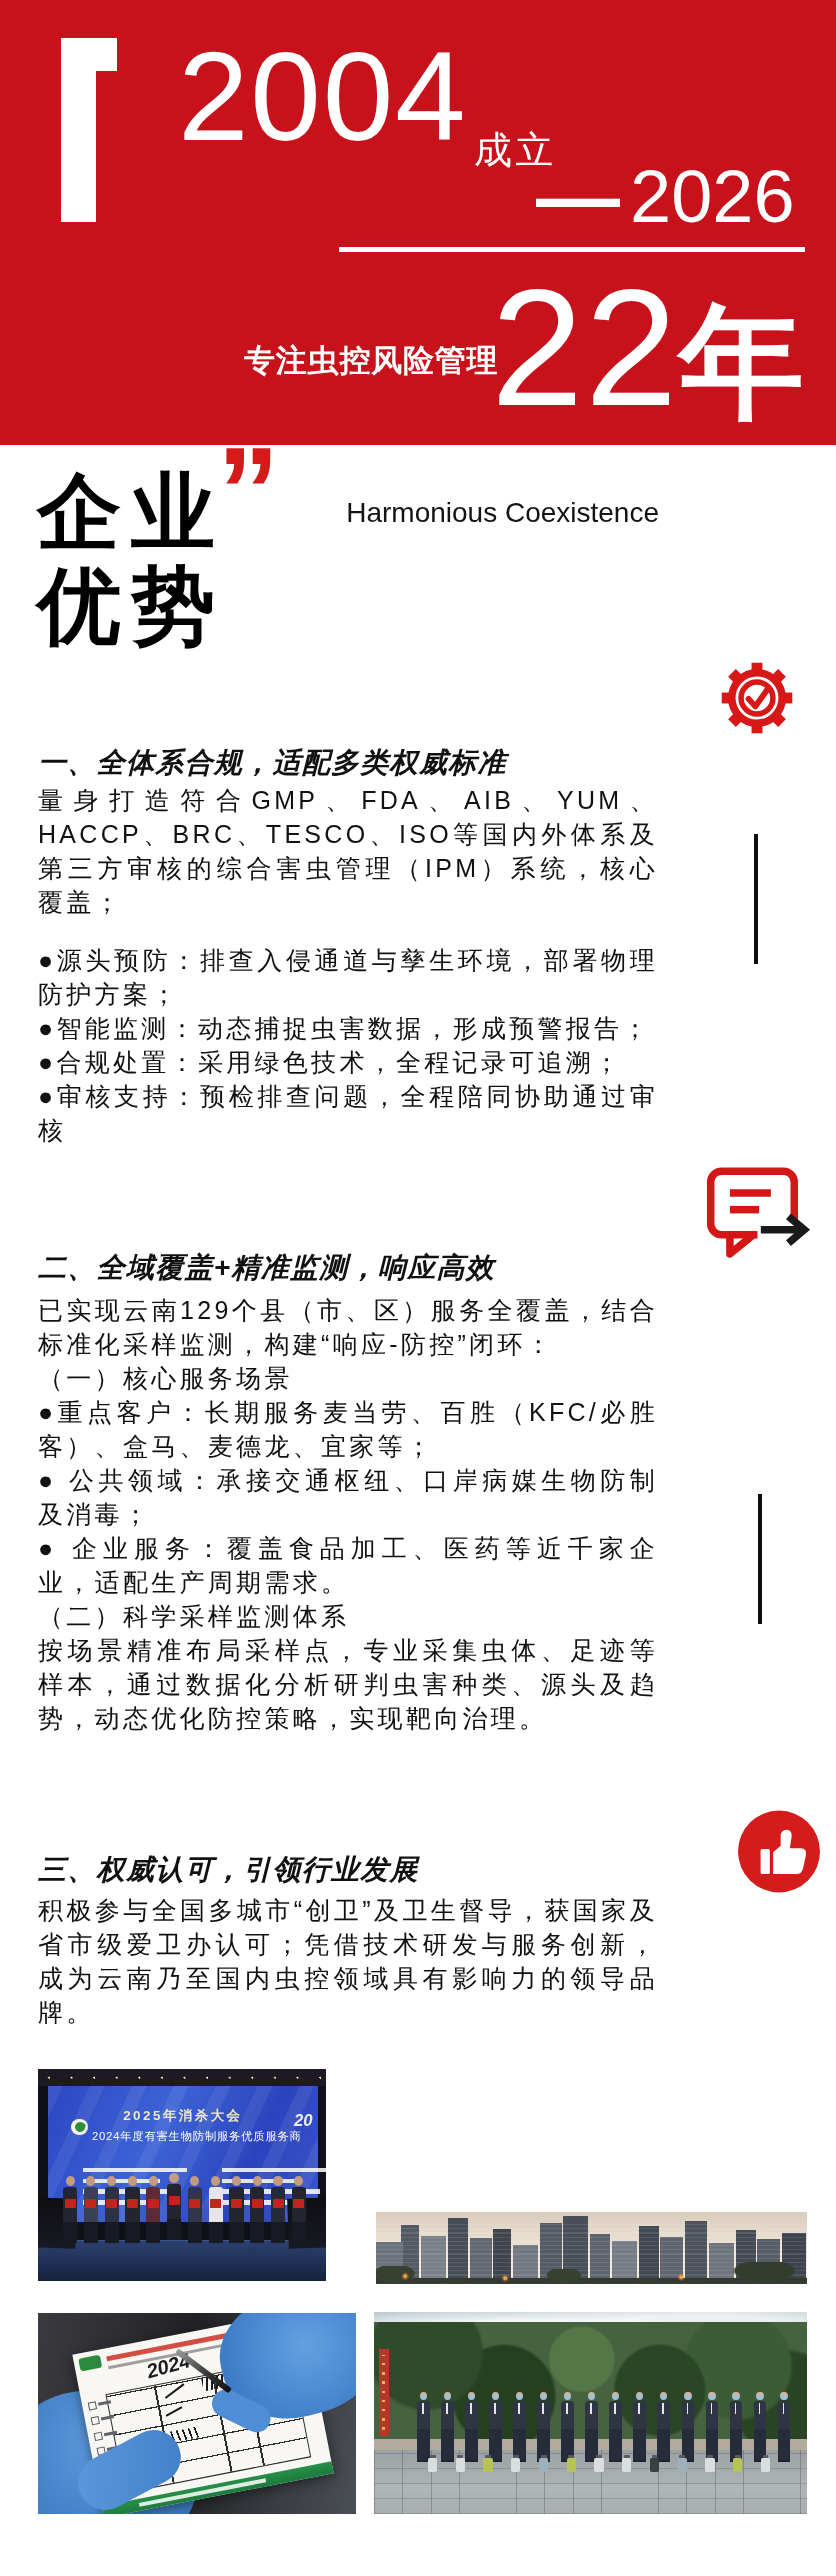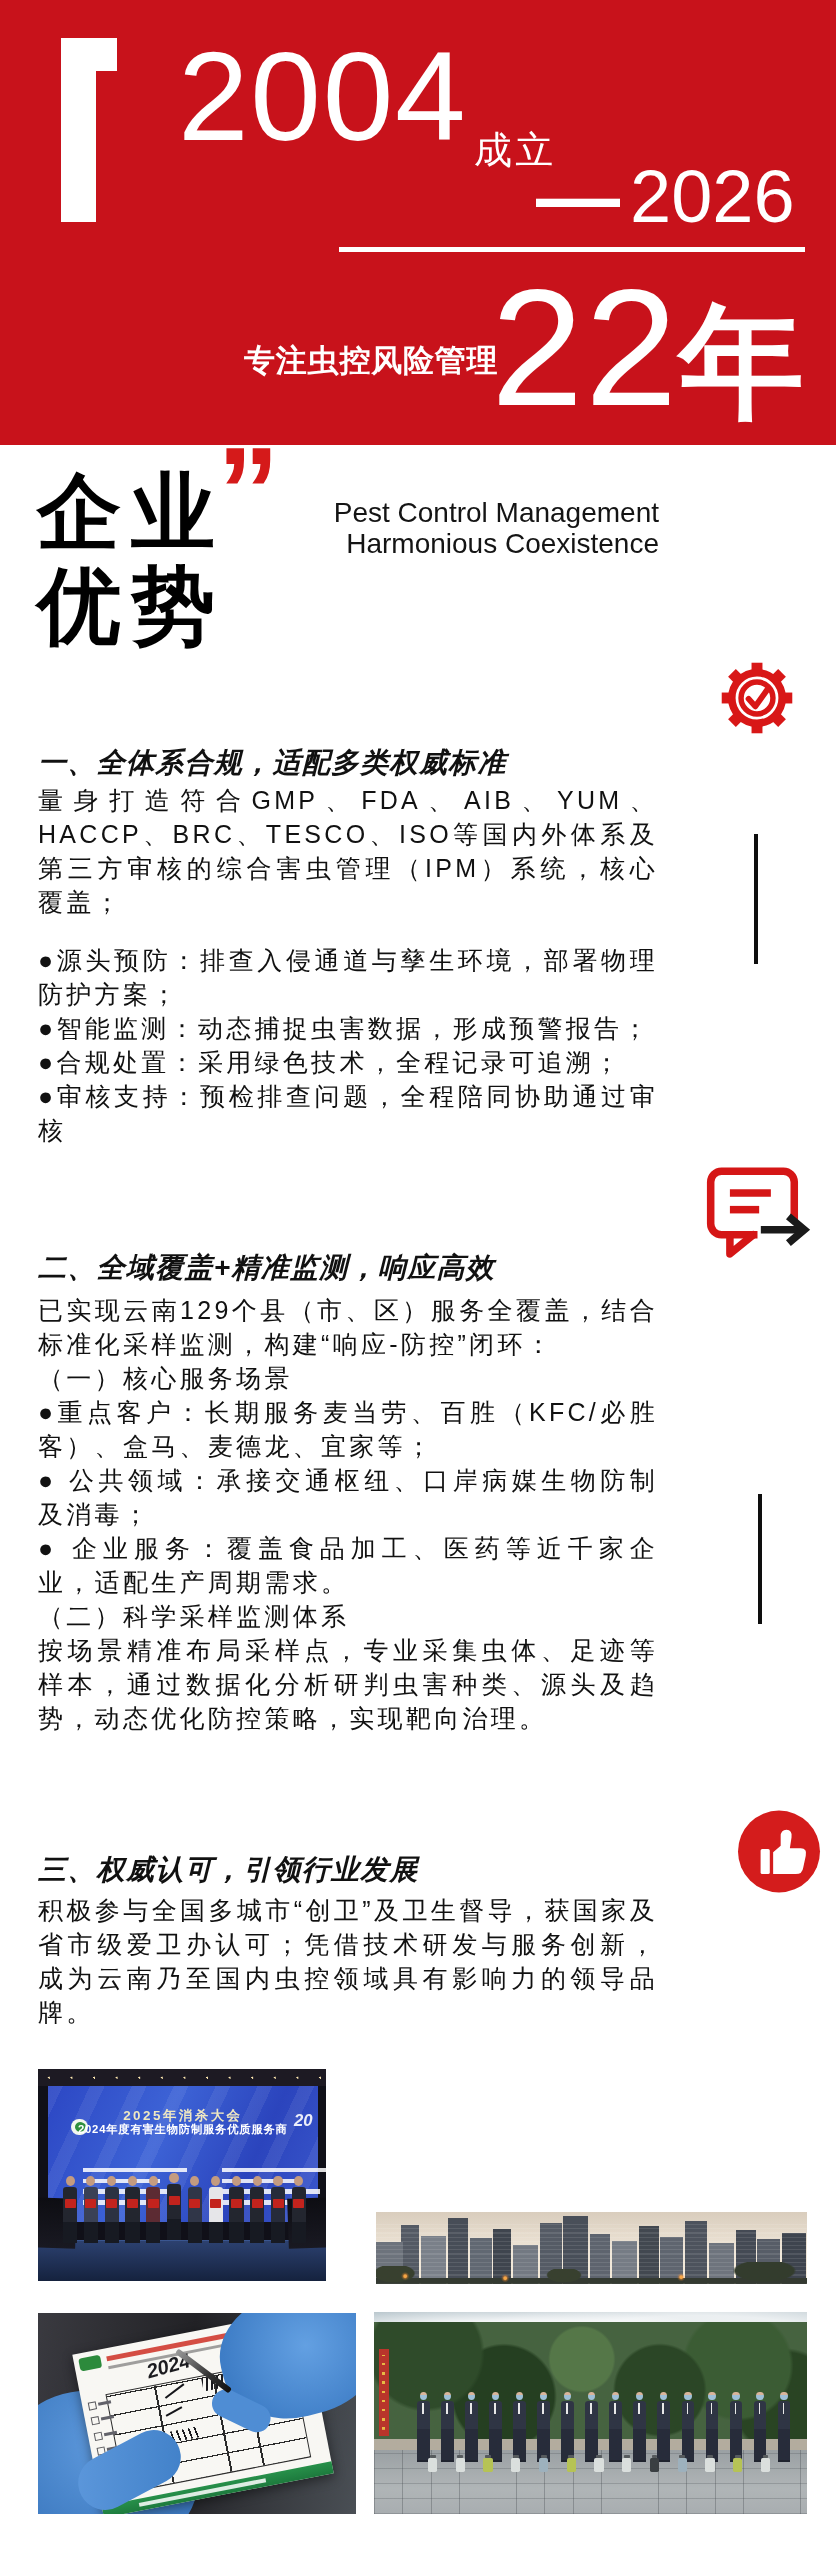--- a/index.html
+++ b/index.html
@@ -38,21 +38,21 @@
   .vline2{left:758px;top:1494px;height:130px;}
   .icon-abs{position:absolute;}
 
   
   .photo{position:absolute;overflow:hidden;background:#ddd;}
   
   .p1{left:38px;top:2069px;width:288px;height:212px;background:#101018;}
   .p1-ceiling{position:absolute;left:0;top:0;right:0;height:16.7px;background-color:#1d1a23;background-image:radial-gradient(circle 1.7px at 11px 8.4px,#ffe9b0 60%,transparent 65%);background-size:22.6px 16.7px;background-repeat:repeat-x;}
   .p1-screen{position:absolute;left:10px;top:16.7px;right:8.4px;height:136px;background-image:repeating-linear-gradient(115deg,rgba(255,255,255,.07) 0 13.4px,transparent 13.4px 38px),linear-gradient(115deg,#2c47c4 0%,#3d63d6 40%,#2b44bd 72%,#3a57cc 100%);}
   .p1-title{position:absolute;left:0;top:21px;width:100%;text-align:center;color:#efe8c2;font-size:13.4px;font-weight:700;letter-spacing:2.5px;}
-  .p1-sub{position:absolute;left:0;top:36px;width:100%;text-align:center;color:#ffffff;font-size:11.3px;font-weight:700;letter-spacing:0.8px;}
+  .p1-sub{position:absolute;left:0;top:43px;width:100%;text-align:center;color:#ffffff;font-size:11.3px;font-weight:400;letter-spacing:0.8px;padding-left:14px;}
   .p1-logo{position:absolute;left:23.4px;top:33px;width:16.7px;height:16.7px;border-radius:50%;background:#f2f6ef;}
   .p1-logo::after{content:"";position:absolute;left:3.3px;top:3.3px;width:10px;height:10px;border-radius:50% 3.3px 50% 50%;background:#2f8f3f;transform:rotate(20deg);}
   .p1-corner{position:absolute;right:5px;top:25px;color:rgba(255,255,255,.9);font-size:16.7px;font-weight:700;font-style:italic;}
   .p1-names{position:absolute;top:82px;}
   .p1-names span{display:block;height:4.2px;margin-bottom:6.7px;background:rgba(255,255,255,.85);}
   .p1-names.c1{left:35px;width:113px;} .p1-names.c2{left:174px;width:117px;}
   .p1-names span:nth-child(1){width:92%;} .p1-names span:nth-child(2){width:68%;}
   .p1-names span:nth-child(3){width:84%;} .p1-names span:nth-child(4){width:56%;}
   .p1-floor{position:absolute;left:0;right:0;bottom:0;height:40px;background:linear-gradient(180deg,#2c4170,#15223e);border-top:1.7px solid #3a5690;}
   .spk{position:absolute;bottom:33px;width:43px;height:50px;background:linear-gradient(#0d0d12,#191922);}
@@ -169,21 +169,20 @@
         <span class="u">年</span>
     </div>
   </div>
 
   <div class="hero-title">
     <div>企业</div>
     <div>优势</div>
   </div>
   <div class="hero-quote">”</div>
   <div class="hero-sub">
-    <div>Pest Control Management</div>
     <div>Harmonious Coexistence</div>
   </div>
 
   <svg class="icon-abs" style="left:715px;top:656px" width="84" height="84" viewBox="0 0 100 100">
     <g fill="none" stroke="#d81717">
       <g stroke-width="13">
         <line x1="80" y1="50" x2="92" y2="50"></line>
           <line x1="71.2" y1="71.2" x2="79.8" y2="79.8"></line>
         <line x1="50" y1="80" x2="50" y2="92"></line>
           <line x1="28.8" y1="71.2" x2="20.2" y2="79.8"></line>

